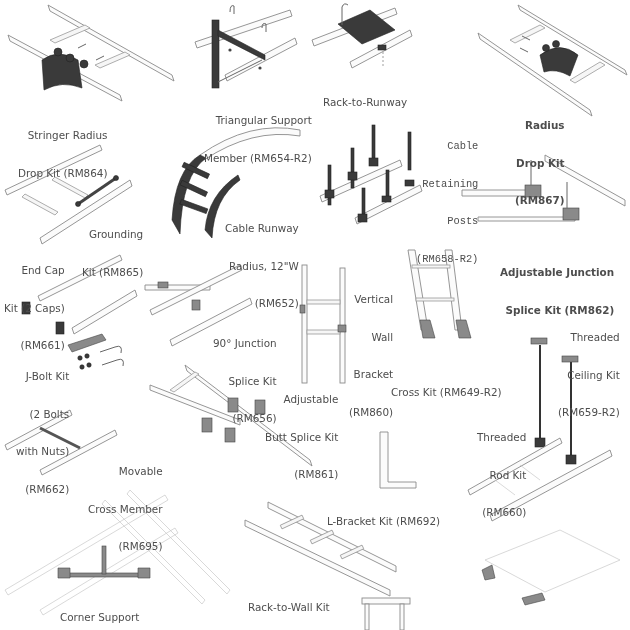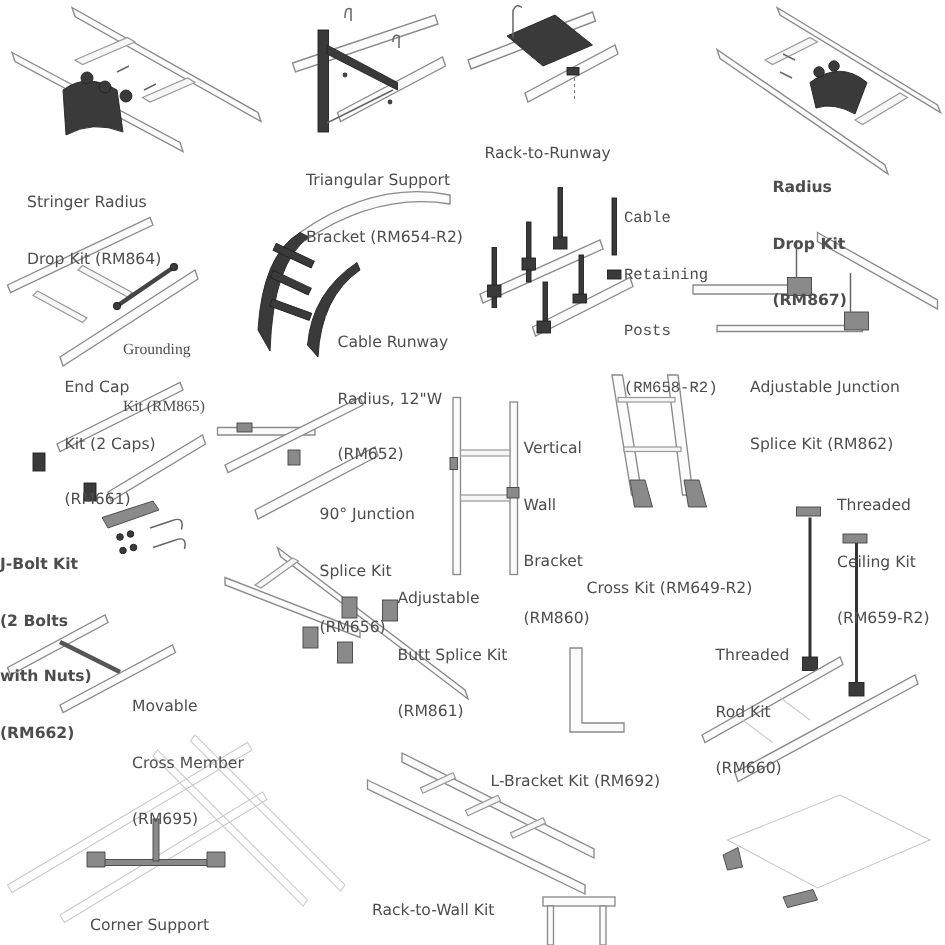--- a/index.html
+++ b/index.html
@@ -1,18 +1,18 @@
 <!DOCTYPE html>
 <html><head>
 <meta charset="utf-8">
 <style>
   html, body { margin:0; padding:0; background:#ffffff; }
   body { width:630px; height:630px; position:relative; overflow:hidden;
          font-family:"DejaVu Sans", "Liberation Sans", sans-serif; color:#4a4a4a; }
-  .lbl { position:absolute; font-size:10.4px; line-height:12.5px; text-align:left; white-space:pre; color:#4d4d4d; }
+  .lbl { position:absolute; font-size:10.4px; line-height:12.5px; text-align:right; white-space:pre; color:#4d4d4d; }
   .lbl span { display:block; }
   svg.art { position:absolute; left:0; top:0; }
   .rail { fill:#fbfbfb; stroke:#8a8a8a; stroke-width:0.9; }
   .rung { fill:#f6f6f6; stroke:#999; stroke-width:0.8; }
   .faint { fill:none; stroke:#c8c8c8; stroke-width:0.7; }
   .dark { fill:#3a3a3a; stroke:#222; stroke-width:0.6; }
   .mid { fill:#8a8a8a; stroke:#444; stroke-width:0.6; }
   .line { fill:none; stroke:#666; stroke-width:1; }
   .dot { fill:#444; }
 </style>
@@ -216,50 +216,50 @@
     <polygon class="mid" points="522,598 542,593 545,600 525,605"></polygon>
   </g>
 </svg>
 
 <div class="lbl" style="left:18px; top:104px;">
   <span>Stringer Radius</span>
   <span>Drop Kit (RM864)</span>
 </div>
 <div class="lbl" style="left:185px; top:89px;margin-left:19px;">
   <span>Triangular Support</span>
-  <span>Bracket (RM654-R2)</span>
+  <span>Member (RM654-R2)</span>
 </div>
 <div class="lbl" style="left:323px; top:71px;">
   <span>Rack-to-Runway</span>
 </div>
 <div class="lbl" style="left:515px; top:94px;font-weight:bold;">
   <span>Radius</span>
   <span>Drop Kit</span>
   <span>(RM867)</span>
 </div>
 <div class="lbl" style="left:416px; top:115px;font-family:Liberation Mono, monospace;">
   <span>Cable</span>
   <span>Retaining</span>
   <span>Posts</span>
   <span>(RM658-R2)</span>
 </div>
-<div class="lbl" style="left:82px; top:203px;font-family:Liberation Serif, serif;">
+<div class="lbl" style="left:82px; top:203px;">
   <span>Grounding</span>
   <span>Kit (RM865)</span>
 </div>
 <div class="lbl" style="left:225px; top:197px;">
   <span>Cable Runway</span>
   <span>Radius, 12"W</span>
   <span>(RM652)</span>
 </div>
-<div class="lbl" style="left:500px; top:227px;">
+<div class="lbl" style="left:500px; top:241px;font-weight:bold;">
   <span>Adjustable Junction</span>
   <span>Splice Kit (RM862)</span>
 </div>
-<div class="lbl" style="left:4px; top:227px;margin-left:39px;">
+<div class="lbl" style="left:4px; top:239px;">
   <span>End Cap</span>
   <span>Kit (2 Caps)</span>
   <span>(RM661)</span>
 </div>
 <div class="lbl" style="left:213px; top:312px;">
   <span>90° Junction</span>
   <span>Splice Kit</span>
   <span>(RM656)</span>
 </div>
 <div class="lbl" style="left:349px; top:268px;">
@@ -269,21 +269,21 @@
   <span>(RM860)</span>
 </div>
 <div class="lbl" style="left:391px; top:361px;">
   <span>Cross Kit (RM649-R2)</span>
 </div>
 <div class="lbl" style="left:558px; top:306px;">
   <span>Threaded</span>
   <span>Ceiling Kit</span>
   <span>(RM659-R2)</span>
 </div>
-<div class="lbl" style="left:0; top:345px;font-weight:bold;">
+<div class="lbl" style="left:16px; top:345px;">
   <span>J-Bolt Kit</span>
   <span>(2 Bolts</span>
   <span>with Nuts)</span>
   <span>(RM662)</span>
 </div>
 <div class="lbl" style="left:265px; top:368px;">
   <span>Adjustable</span>
   <span>Butt Splice Kit</span>
   <span>(RM861)</span>
 </div>

